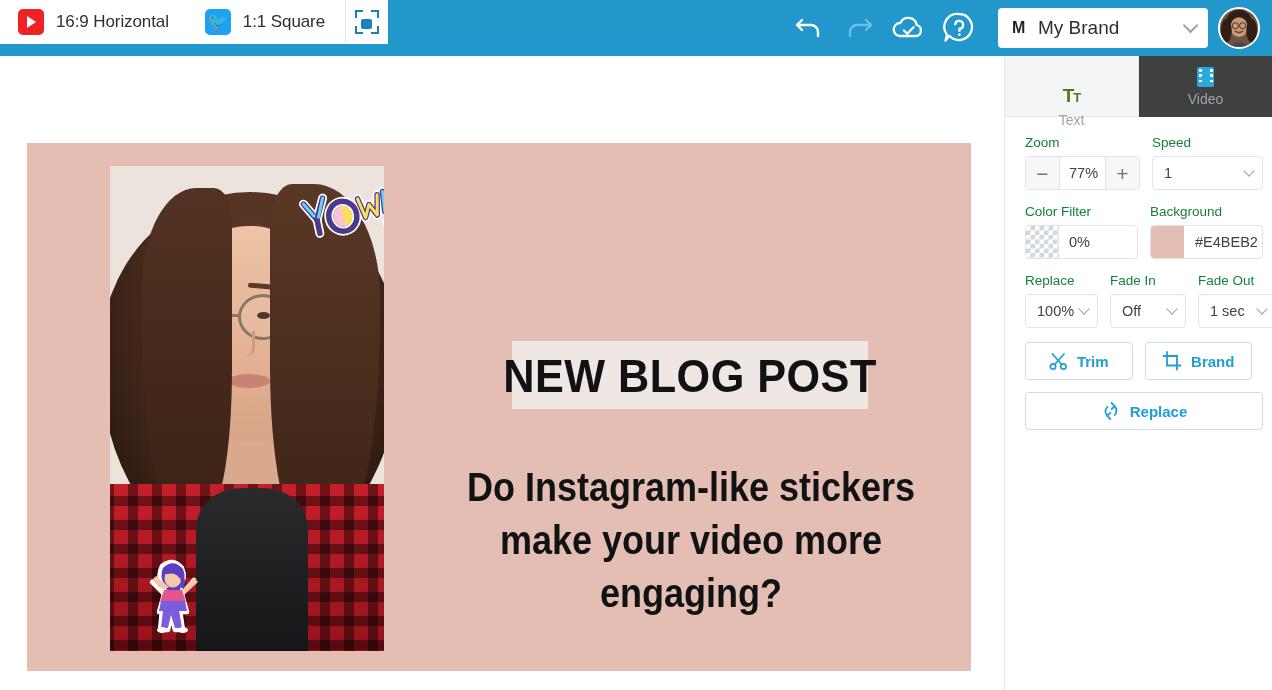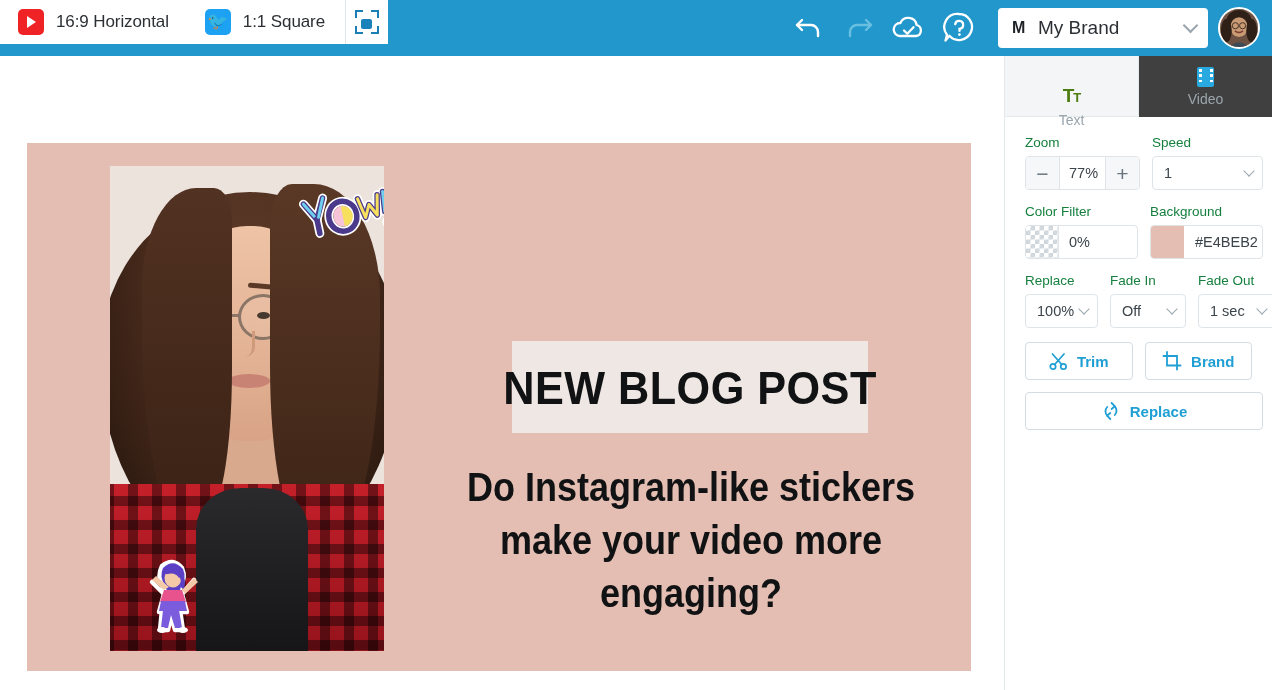--- a/index.html
+++ b/index.html
@@ -165,21 +165,21 @@
     border-radius: 40% 40% 0 0 / 22% 22% 0 0;
   }
 
   
   .sticker-yow { position: absolute; left: 185px; top: 14px; width: 98px; height: 74px; }
   .sticker-dance { position: absolute; left: 32px; top: 388px; width: 62px; height: 82px; }
 
   
   .title-box {
     position: absolute; left: 485px; top: 198px;
-    width: 356px; height: 92px;
+    width: 356px; height: 68px;
     background: #EFE7E3;
     display: flex; align-items: center; justify-content: center;
   }
   .title-box .t {
     font-family: "Liberation Sans Narrow", "Liberation Sans", sans-serif;
     font-size: 47px; font-weight: bold; color: #111214;
     letter-spacing: 0.5px; transform: scaleX(0.92); white-space: nowrap;
   }
   .subtitle {
     position: absolute; left: 400px; top: 318px; width: 528px;

